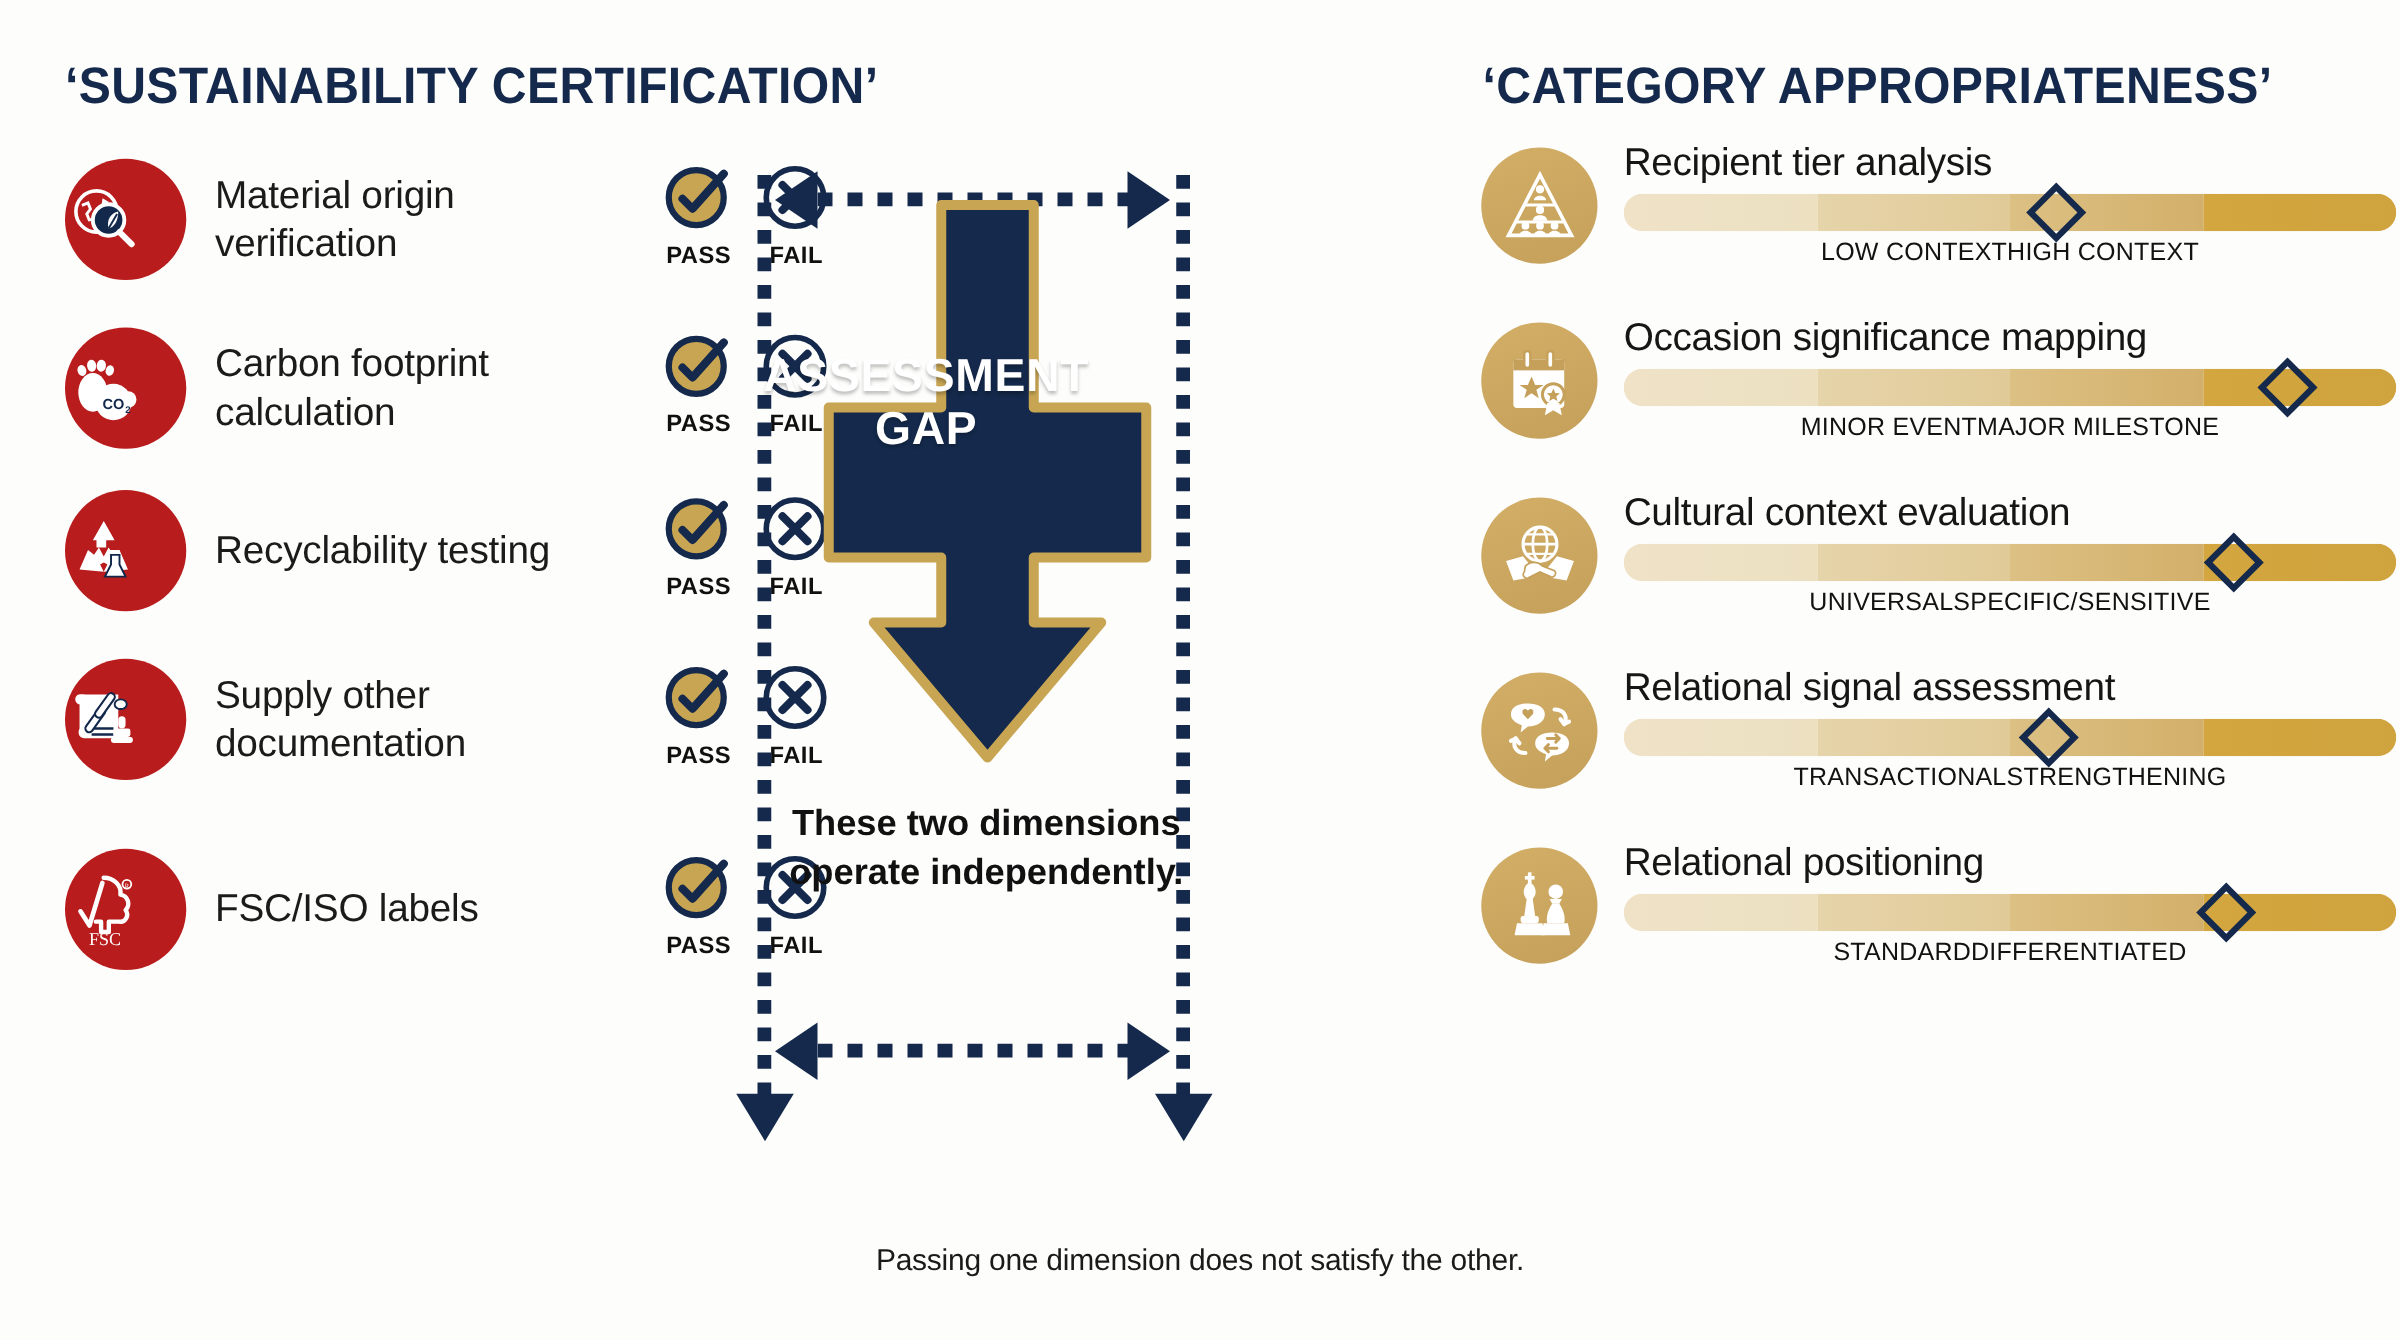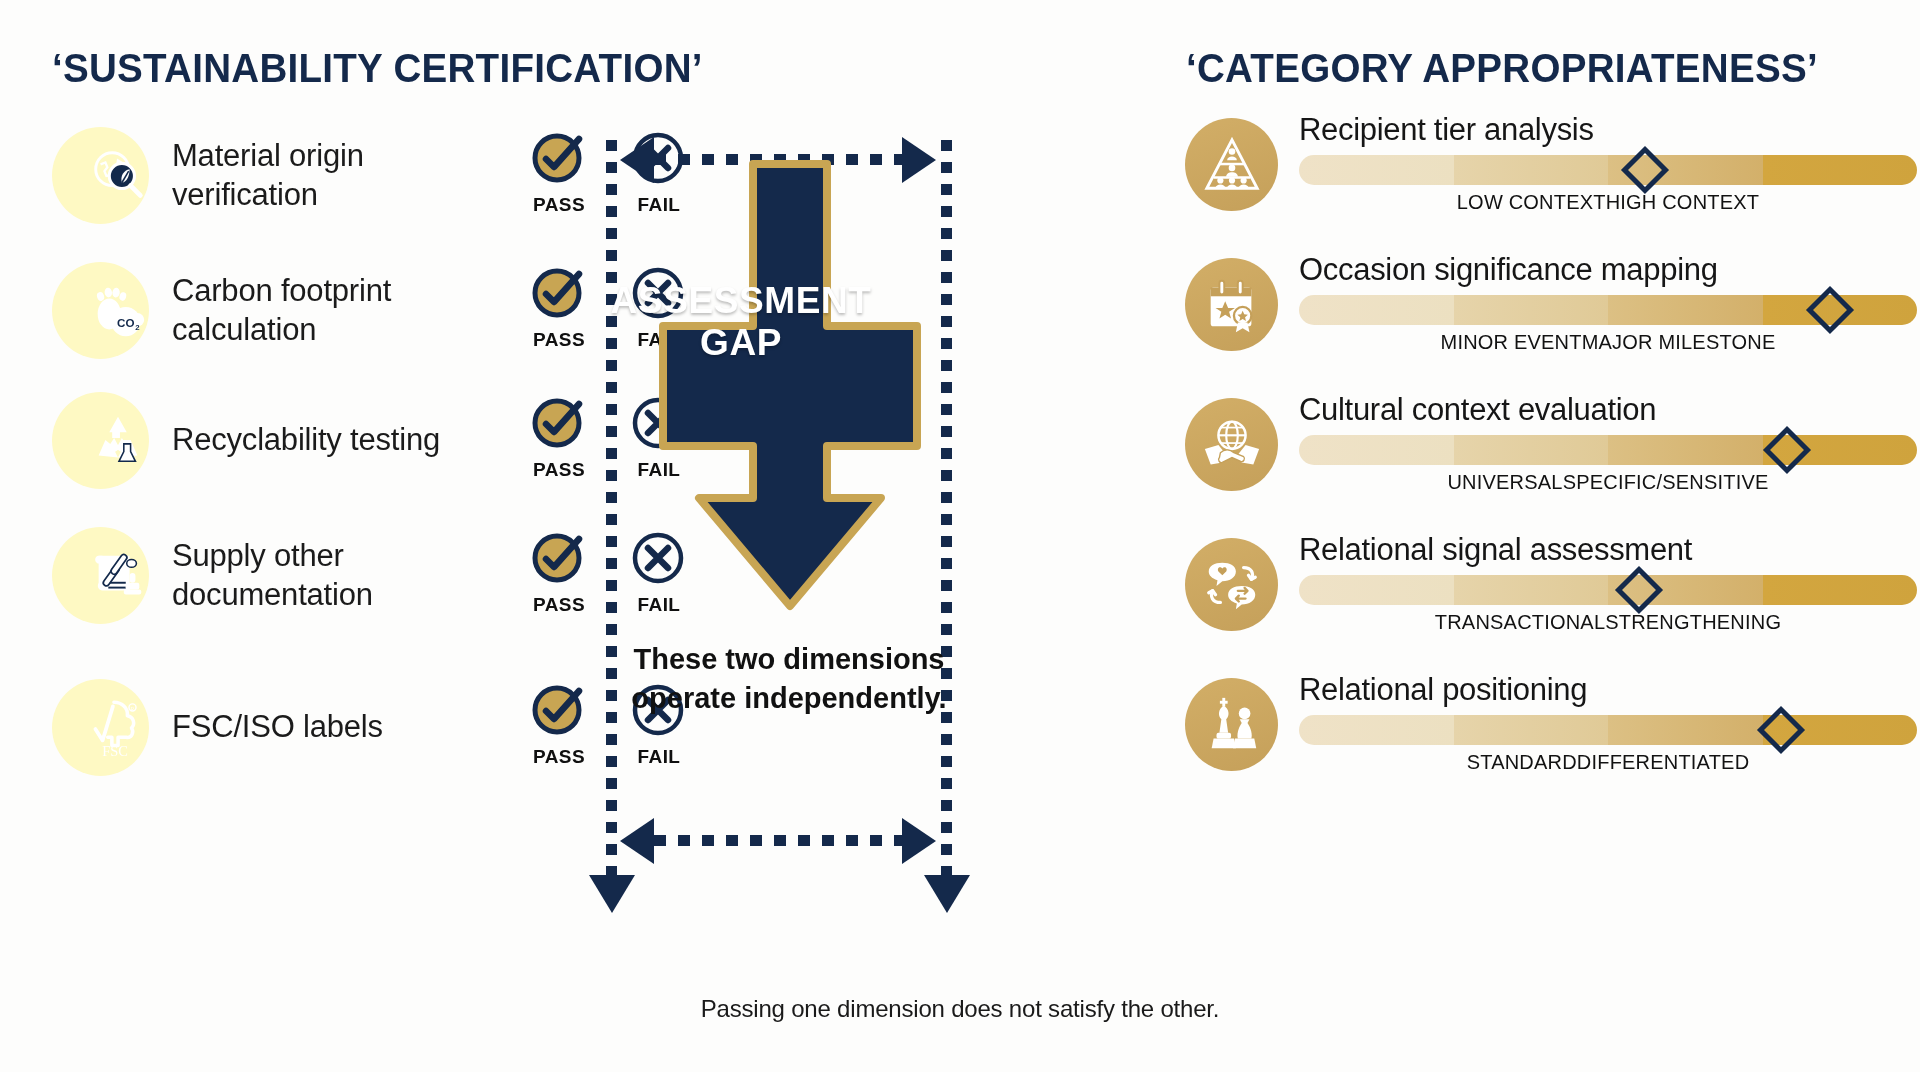--- a/index.html
+++ b/index.html
@@ -39,40 +39,39 @@
     left: 52px;
     width: 560px;
     height: 110px;
     display: flex;
     align-items: center;
   }
   .navy-circle {
     width: 97px; height: 97px;
     min-width: 97px;
     border-radius: 50%;
-    background: #fef9c3;
-    display: flex; align-items: center; justify-content: flex-end;
+    background: #b91c1c;
+    display: flex; align-items: center; justify-content: flex-start;
     position: relative;
   }
   .navy-circle svg { display: block; }
   .left-label {
     margin-left: 23px;
     font-size: 31px;
     line-height: 1.27;
     color: #1b1b1b;
     font-family: "Liberation Sans", sans-serif;
     max-width: 270px;
     letter-spacing: -0.2px;
   }
 
   
   .badges {
     position: absolute;
     display: flex;
-    gap: 22px;
     align-items: center;
   }
   .badge {
     width: 78px;
     display: flex; flex-direction: column; align-items: center;
   }
   .badge-mark { width: 60px; height: 60px; position: relative; }
   .badge-text {
     margin-top: 6px;
     font-size: 19px;

